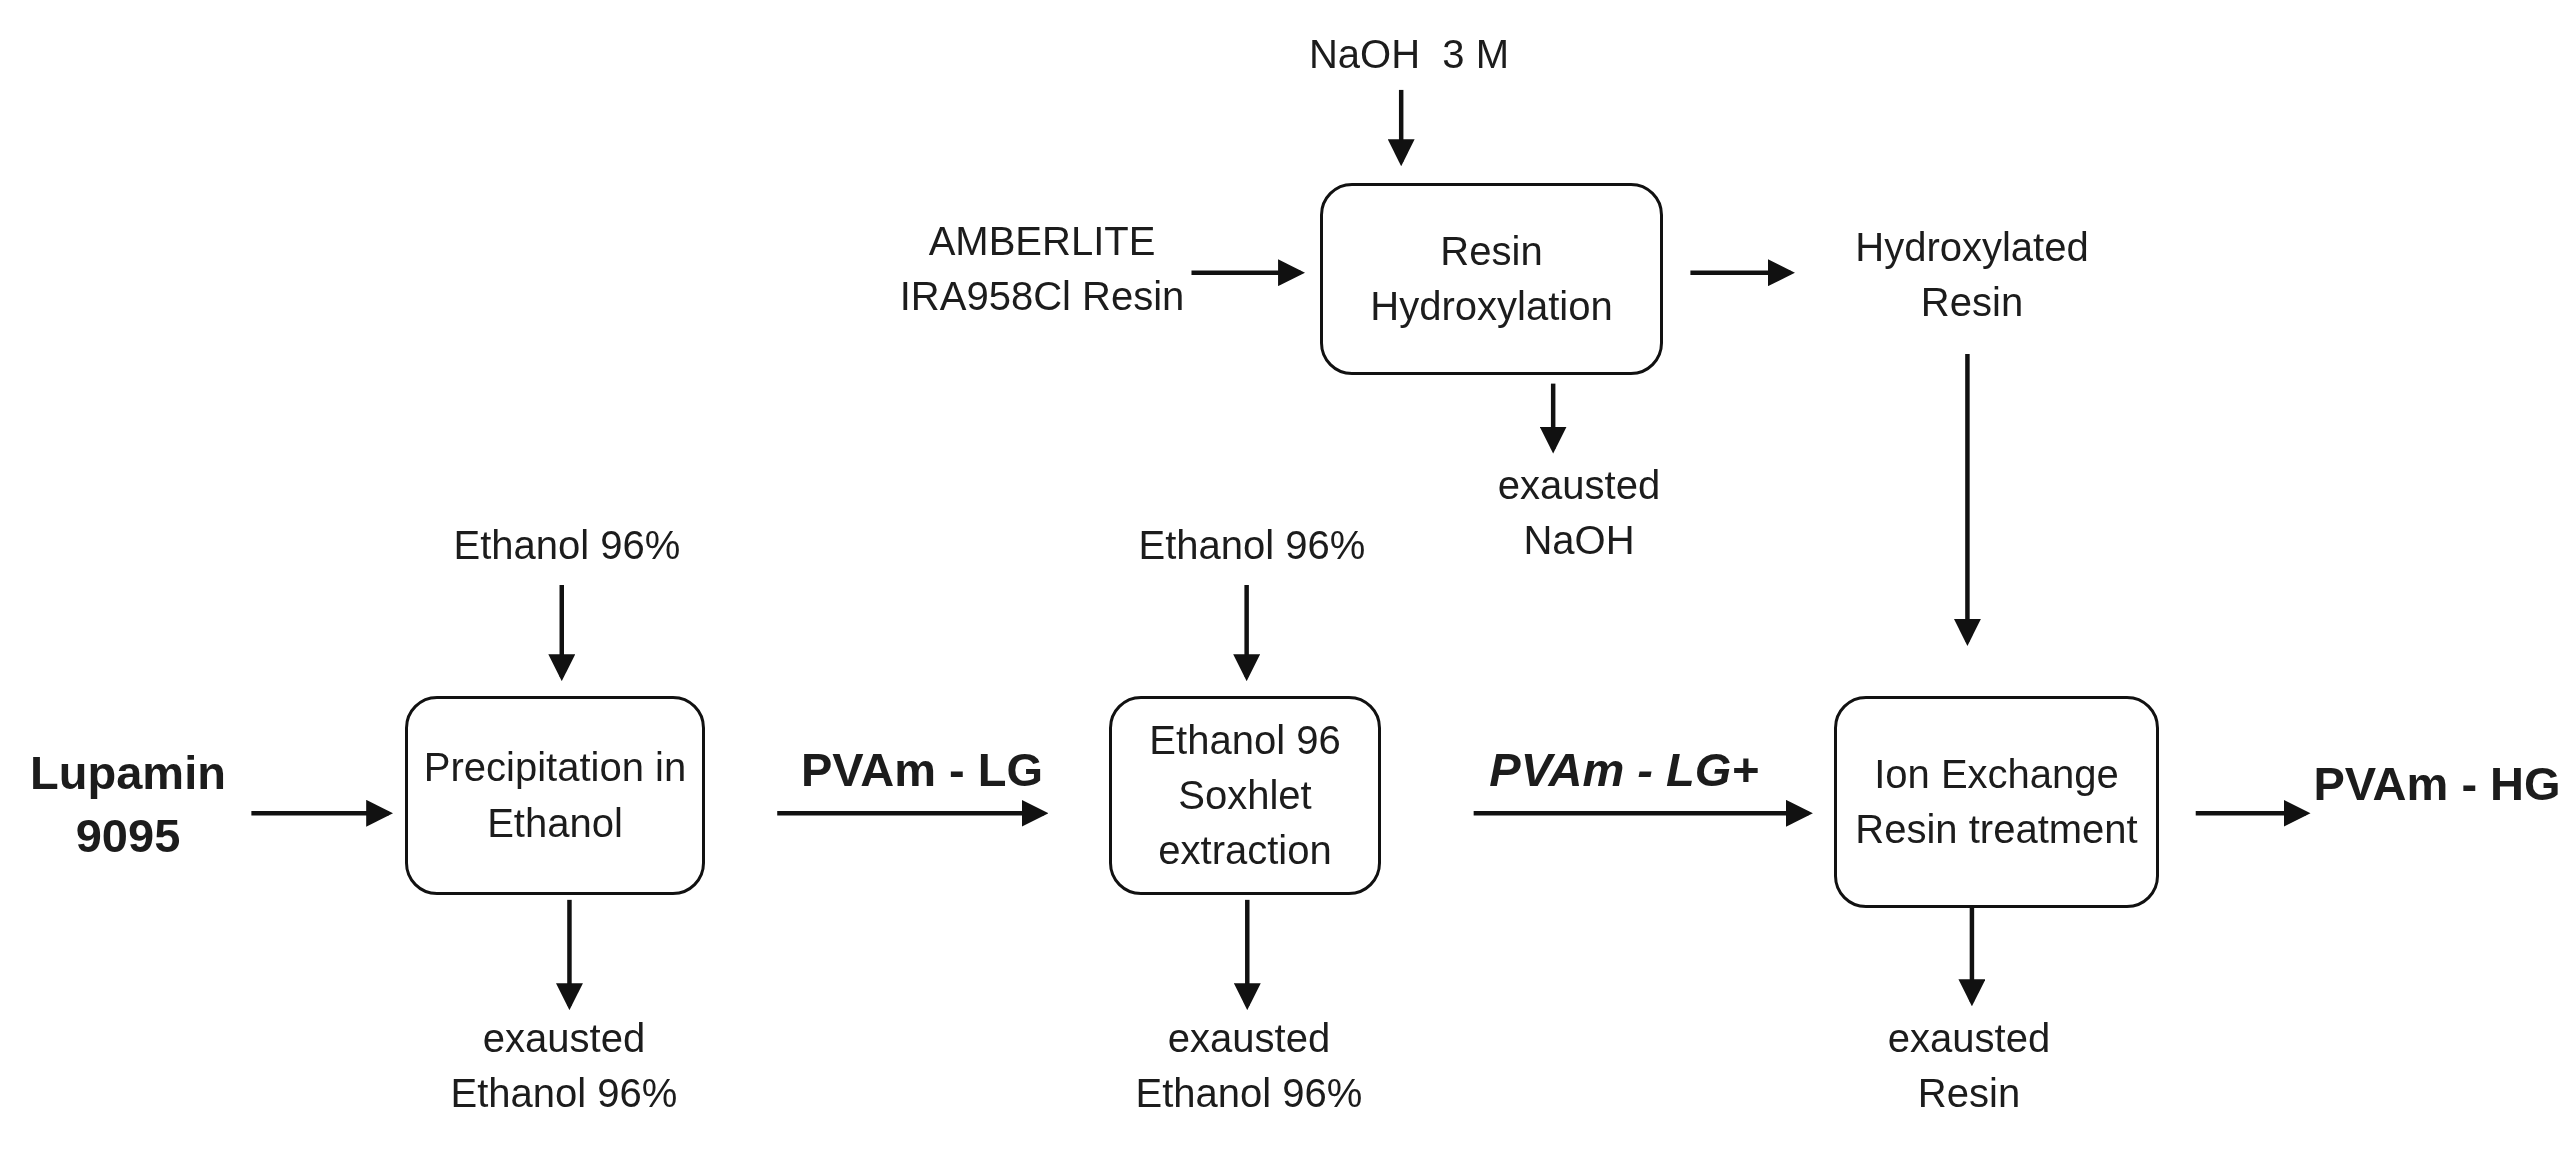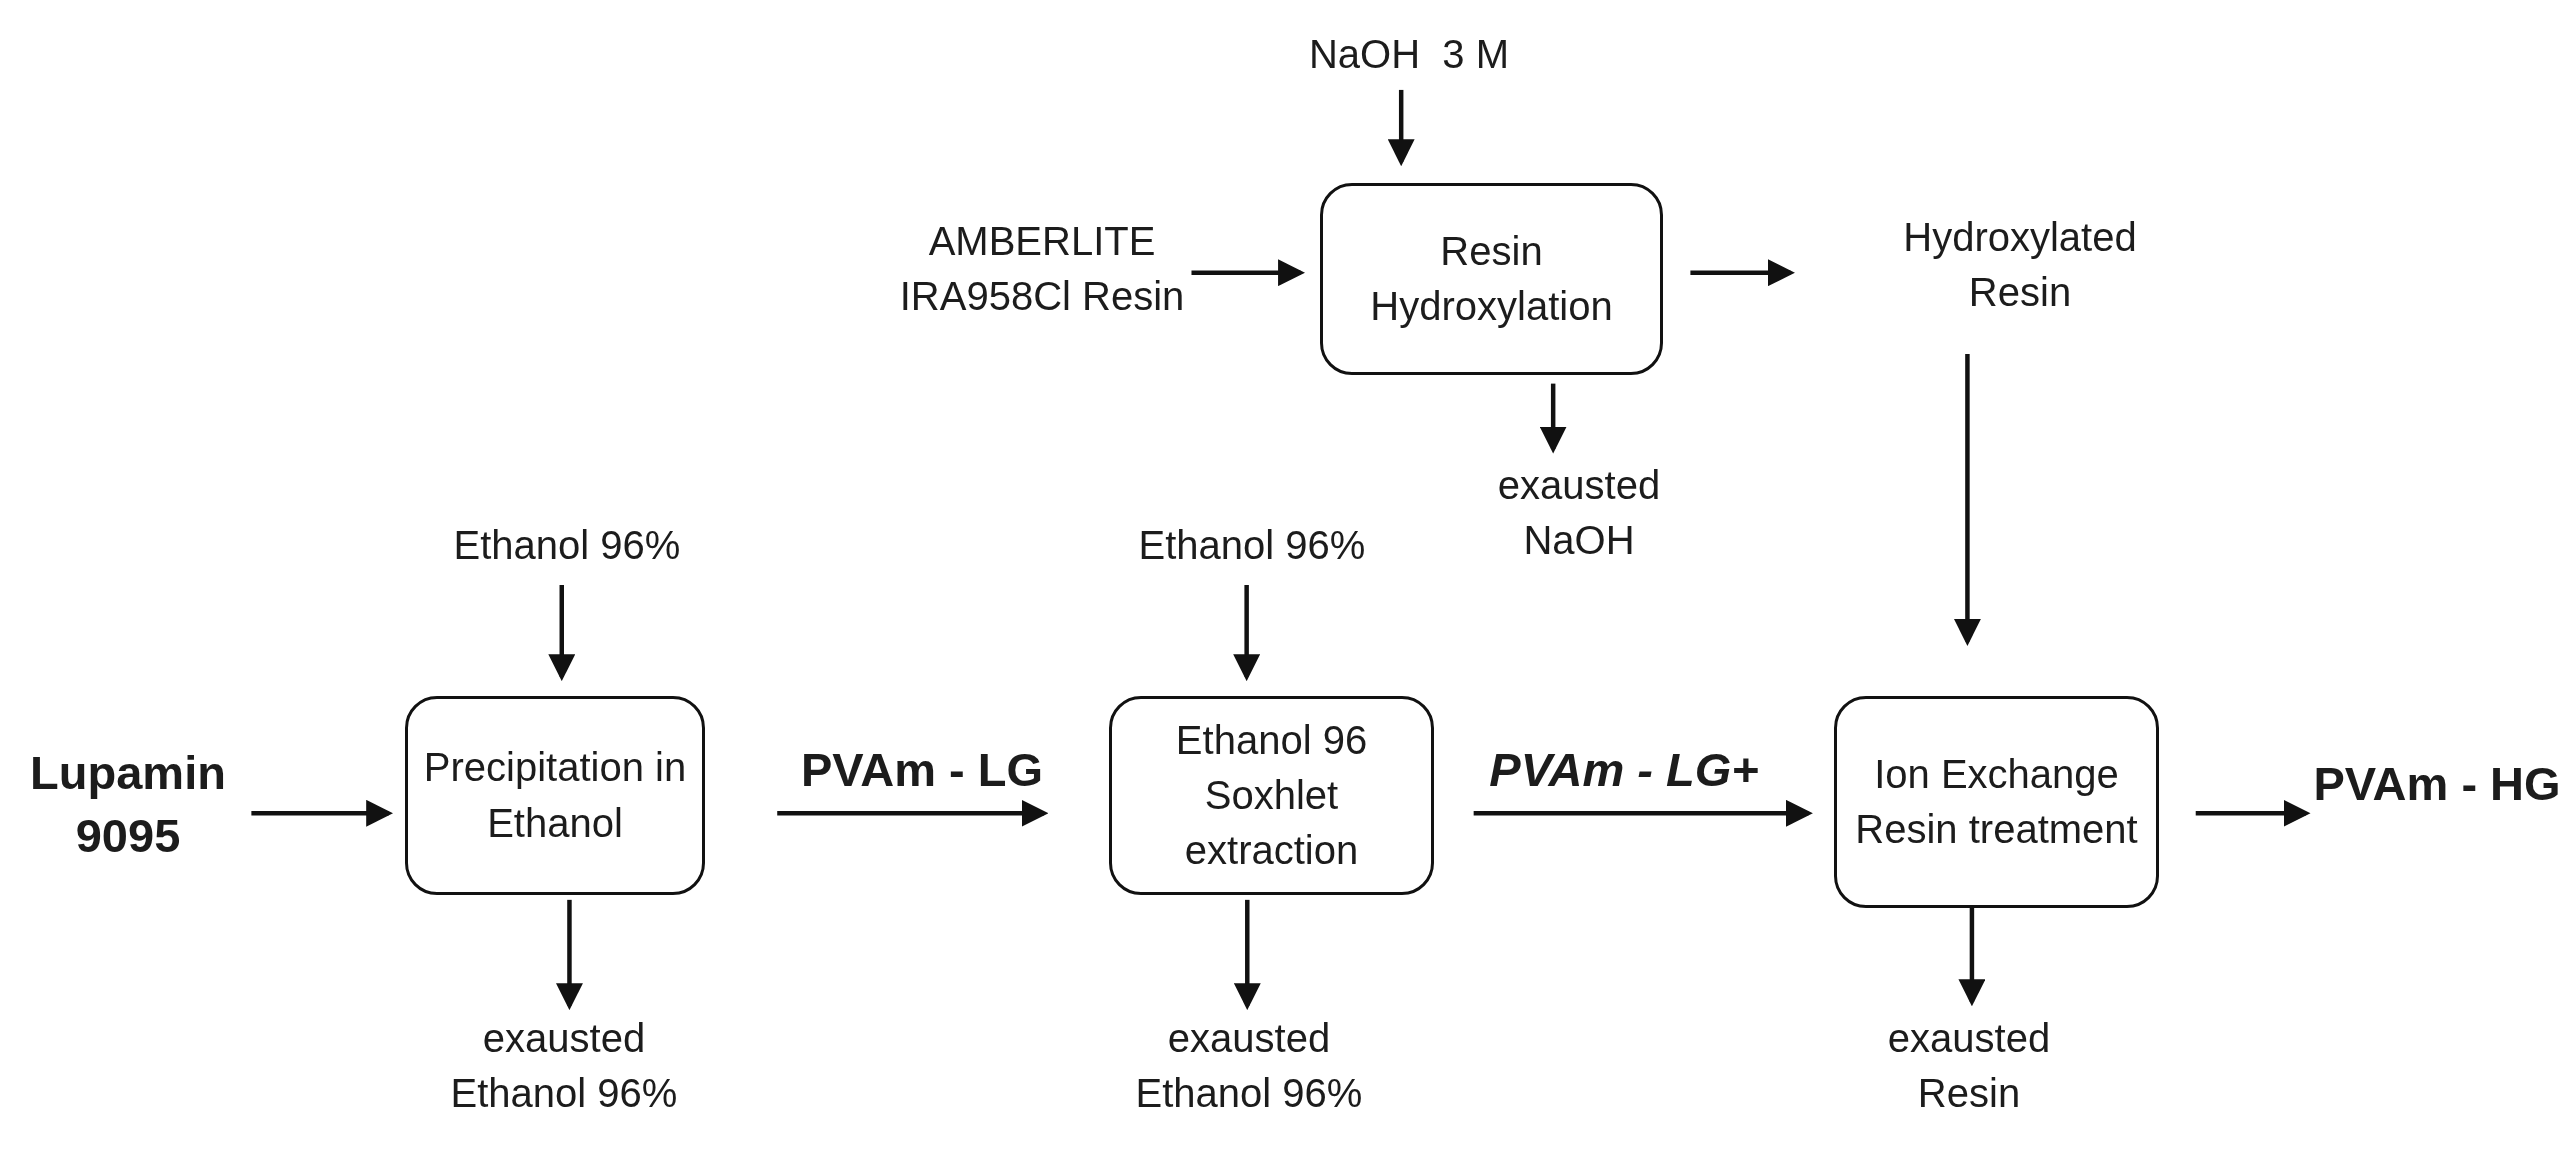--- a/index.html
+++ b/index.html
@@ -86,33 +86,33 @@
     <line class="arrow" x1="1945" y1="1403" x2="1945" y2="1568" marker-end="url(#ah)"></line>
     <line class="arrow" x1="3075" y1="1403" x2="3075" y2="1562" marker-end="url(#ah)"></line>
   </svg>
 
   <div class="node-box" style="left:1320px; top:183px; width:343px; height:192px;">Resin
 Hydroxylation</div>
 
   <div class="node-box" style="left:405px; top:696px; width:300px; height:199px;">Precipitation in
 Ethanol</div>
 
-  <div class="node-box" style="left:1109px; top:696px; width:325px; height:199px;">Ethanol 96
+  <div class="node-box" style="left:1109px; top:696px; width:272px; height:199px;">Ethanol 96
 Soxhlet
 extraction</div>
 
   <div class="node-box" style="left:1834px; top:696px; width:325px; height:212px;">Ion Exchange
 Resin treatment</div>
 
   <div class="lbl nowrap" style="left:1387px; top:55px;">NaOH  3 M</div>
 
   <div class="lbl" style="left:1042px; top:269px;">AMBERLITE
 IRA958Cl Resin</div>
 
-  <div class="lbl" style="left:1972px; top:265px;margin-left:48px;">Hydroxylated
+  <div class="lbl" style="left:1972px; top:275px;">Hydroxylated
 Resin</div>
 
   <div class="lbl" style="left:1579px; top:513px;">exausted
 NaOH</div>
 
   <div class="lbl" style="left:567px; top:546px;">Ethanol 96%</div>
 
   <div class="lbl" style="left:1252px; top:546px;">Ethanol 96%</div>
 
   <div class="lbl bold" style="left:128px; top:804px; white-space:pre-line;">Lupamin

